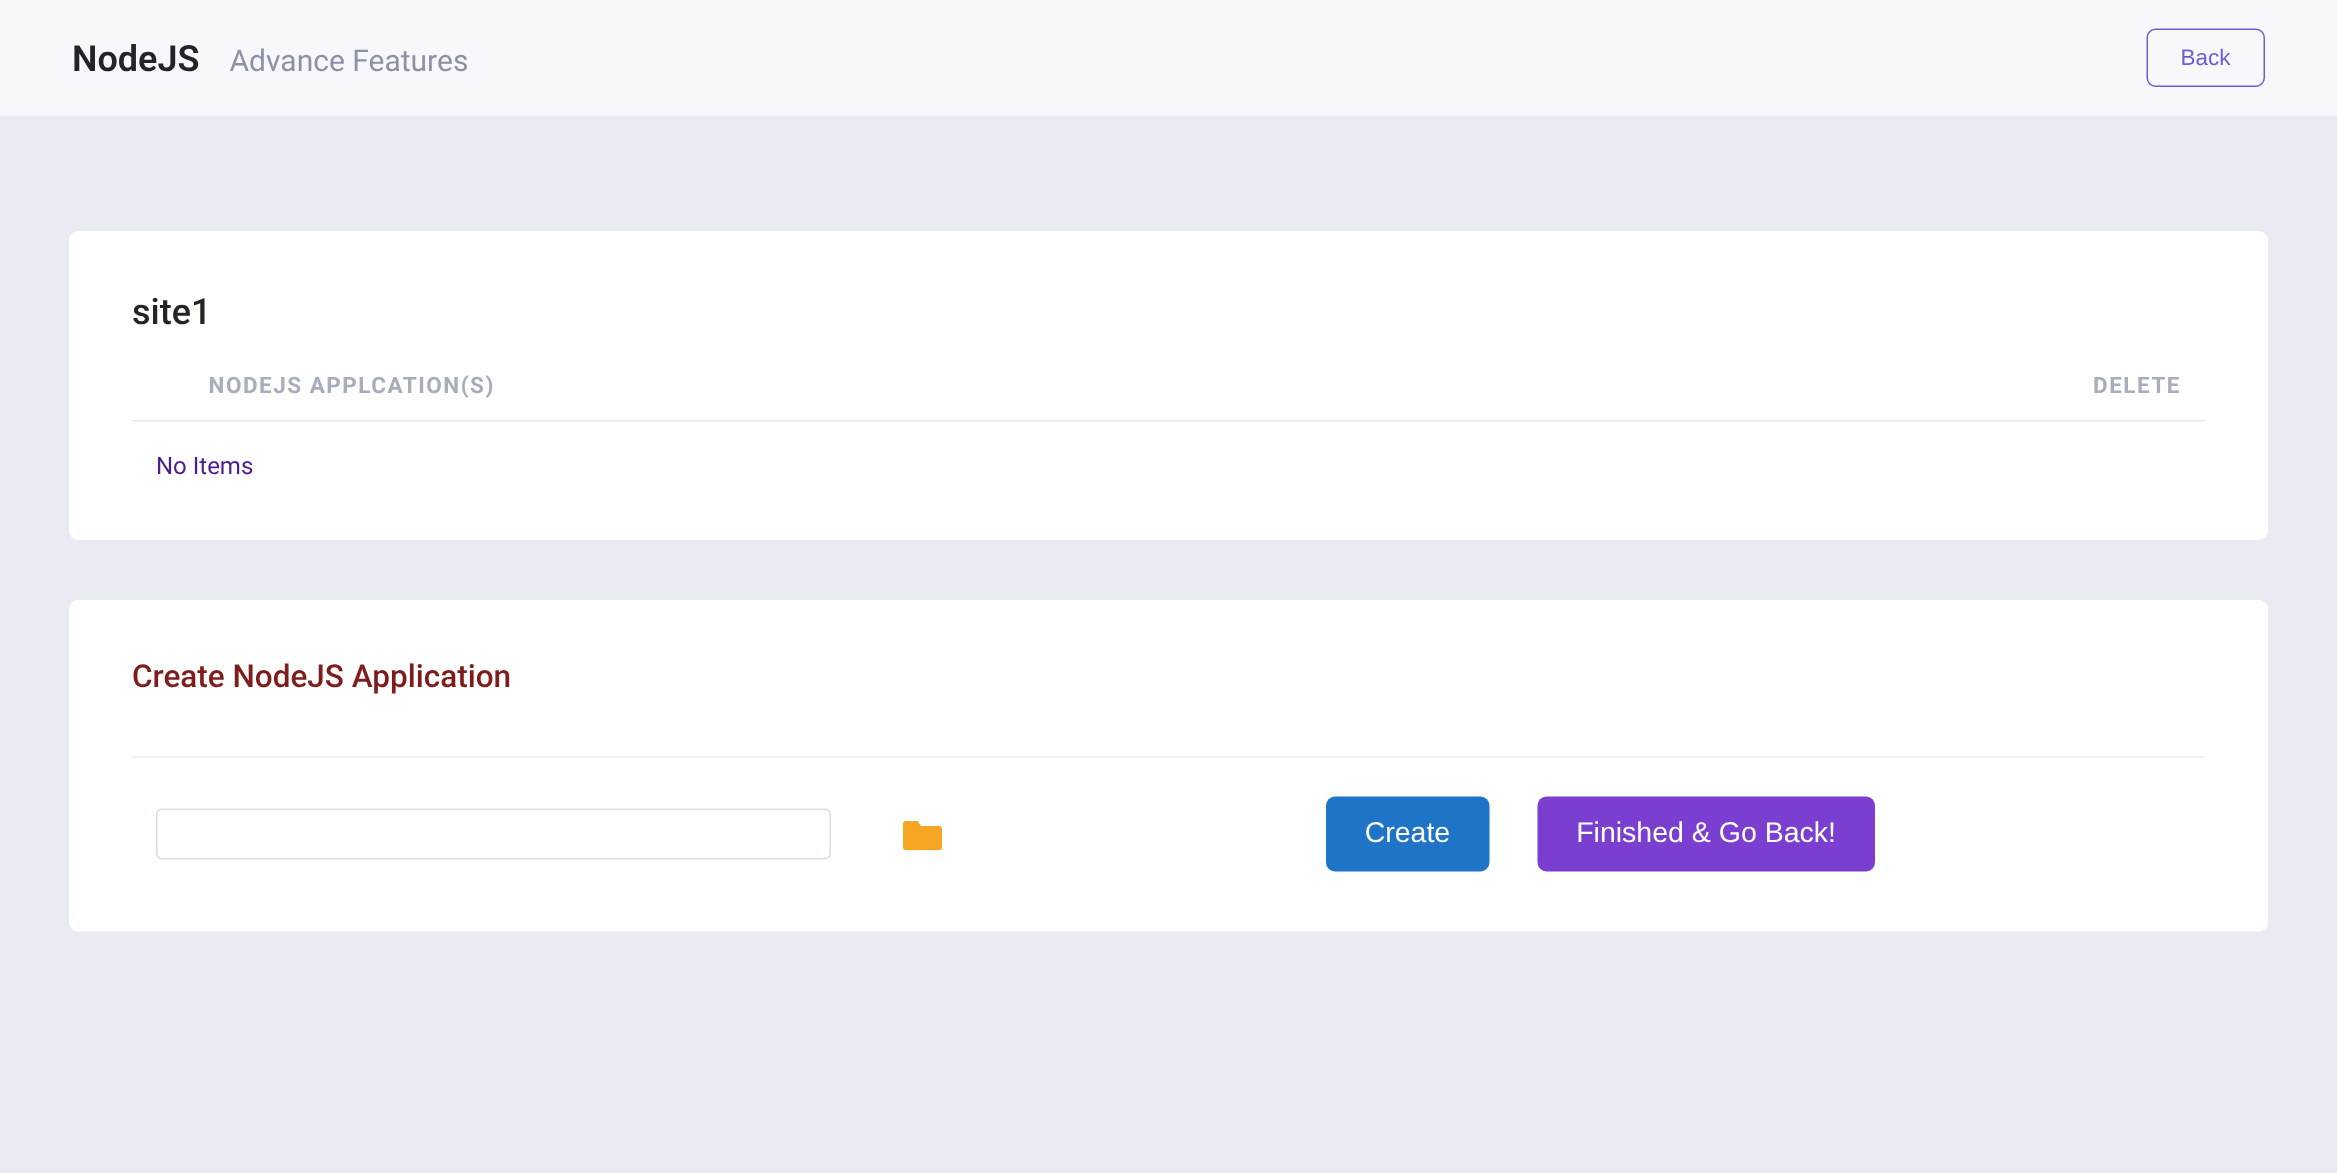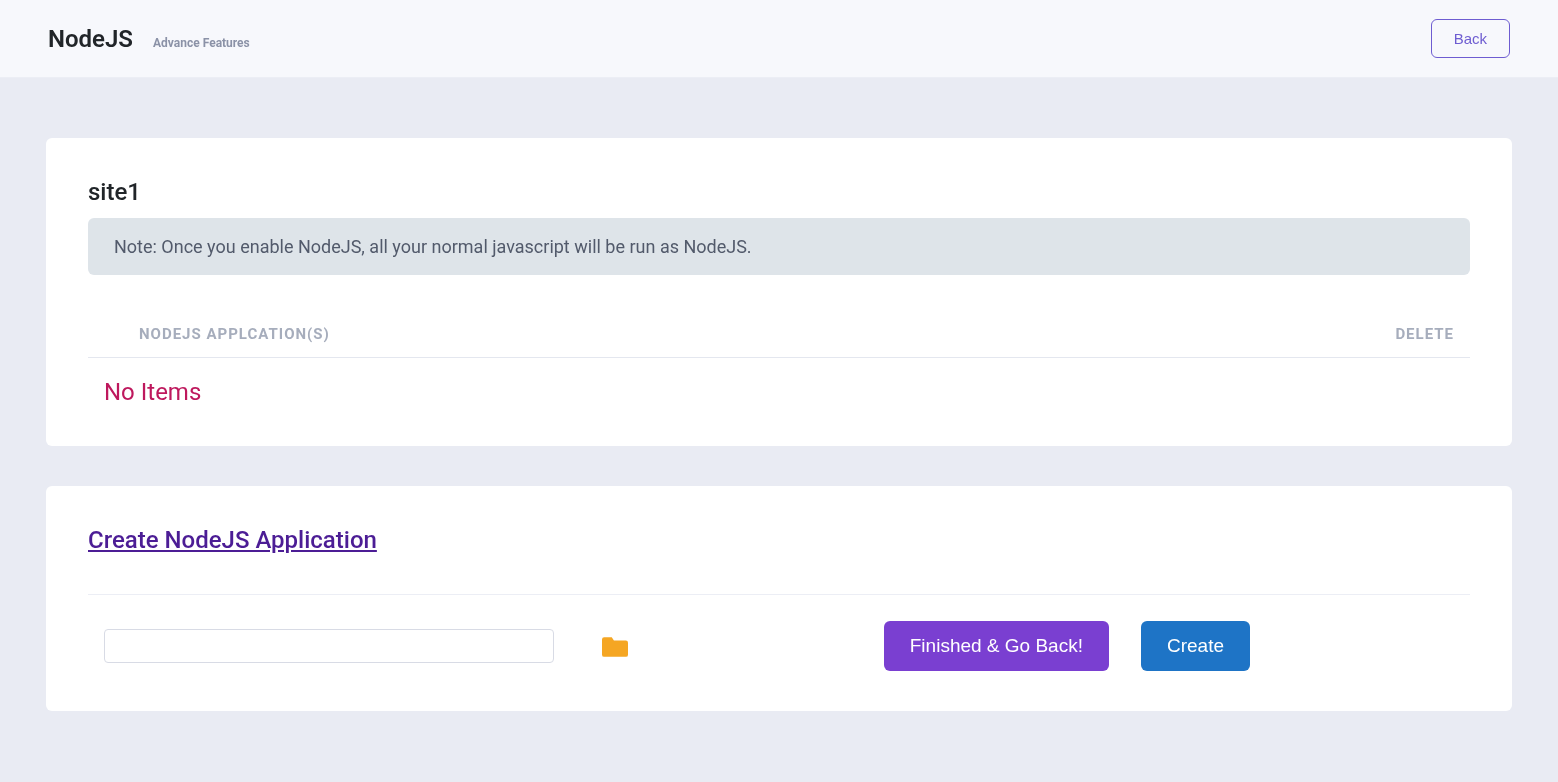--- a/index.html
+++ b/index.html
@@ -28,36 +28,36 @@
       display: flex;
       align-items: baseline;
       gap: 20px;
     }
     .page-title {
       font-size: 24px;
       font-weight: 600;
       color: #212529;
     }
     .page-subtitle {
-      font-size: 12px;
+      font-size: 20px;
       color: #8b92a7;
-      font-weight: 700;
+      font-weight: 400;
     }
     .back-btn {
       border: 1px solid #6e5dd1;
       color: #6e5dd1;
       background: transparent;
       padding: 10px 22px;
       font-size: 15px;
       border-radius: 6px;
       cursor: pointer;
       font-weight: 400;
     }
     .content {
-      padding: 60px 46px 0 46px;
+      padding: 76px 46px 0 46px;
     }
     .card {
       background: #fff;
       border-radius: 6px;
       padding: 40px 42px;
       margin-bottom: 40px;
     }
     .site-name {
       font-size: 24px;
       font-weight: 500;
@@ -94,34 +94,33 @@
     .th-name {
       flex: 1;
       margin-left: 35px;
     }
     .th-delete {
       width: 320px;
       text-align: right;
     }
     .no-items {
       padding: 20px 16px 0 16px;
-      font-size: 24px;
-      color: #be185d;
+      font-size: 16px;
+      color: #4c1d95;
     }
     .card2 {
       background: #fff;
       border-radius: 6px;
       padding: 40px 42px 40px 42px;
     }
     .create-title {
-      font-size: 24px;
+      font-size: 21px;
       font-weight: 500;
-      color: #4c1d95;
+      color: #7f1d1d;
       margin-bottom: 40px;
-      text-decoration: underline;
     }
     .form-divider {
       border-top: 1px solid #eceef5;
       margin-bottom: 26px;
     }
     .form-row {
       display: flex;
       align-items: center;
       gap: 50px;
       padding-left: 16px;
@@ -170,21 +169,20 @@
     <span class="page-title">NodeJS</span>
     <span class="page-subtitle">Advance Features</span>
   </div>
   <button class="back-btn">Back</button>
 </div>
 
 <div class="content">
 
   <div class="card">
     <div class="site-name">site1</div>
-    <div class="note-box">Note: Once you enable NodeJS, all your normal javascript will be run as NodeJS.</div>
 
     <div class="table-wrapper">
       <div class="table-header">
         <div class="th-name">NodeJS Applcation(s)</div>
         <div class="th-delete">Delete</div>
       </div>
       <div class="no-items">No Items</div>
     </div>
   </div>
 
@@ -192,19 +190,19 @@
     <div class="create-title">Create NodeJS Application</div>
     <div class="form-divider"></div>
     <div class="form-row">
       <input type="text" class="path-input" value="" style="">
       <span class="folder-icon-wrap">
         <svg width="26" height="22" viewBox="0 0 24 20">
           <path d="M2 2 h7 l2 3 h11 a2 2 0 0 1 2 2 v11 a2 2 0 0 1 -2 2 h-20 a2 2 0 0 1 -2 -2 v-14 a2 2 0 0 1 2 -2 z" fill="#f5a623"></path>
         </svg>
       </span>
       <div class="btn-group">
+        <button class="btn btn-primary">Create</button>
         <button class="btn btn-secondary">Finished &amp; Go Back!</button>
-        <button class="btn btn-primary">Create</button>
       </div>
     </div>
   </div>
 
 </div>
 
 </body></html>

